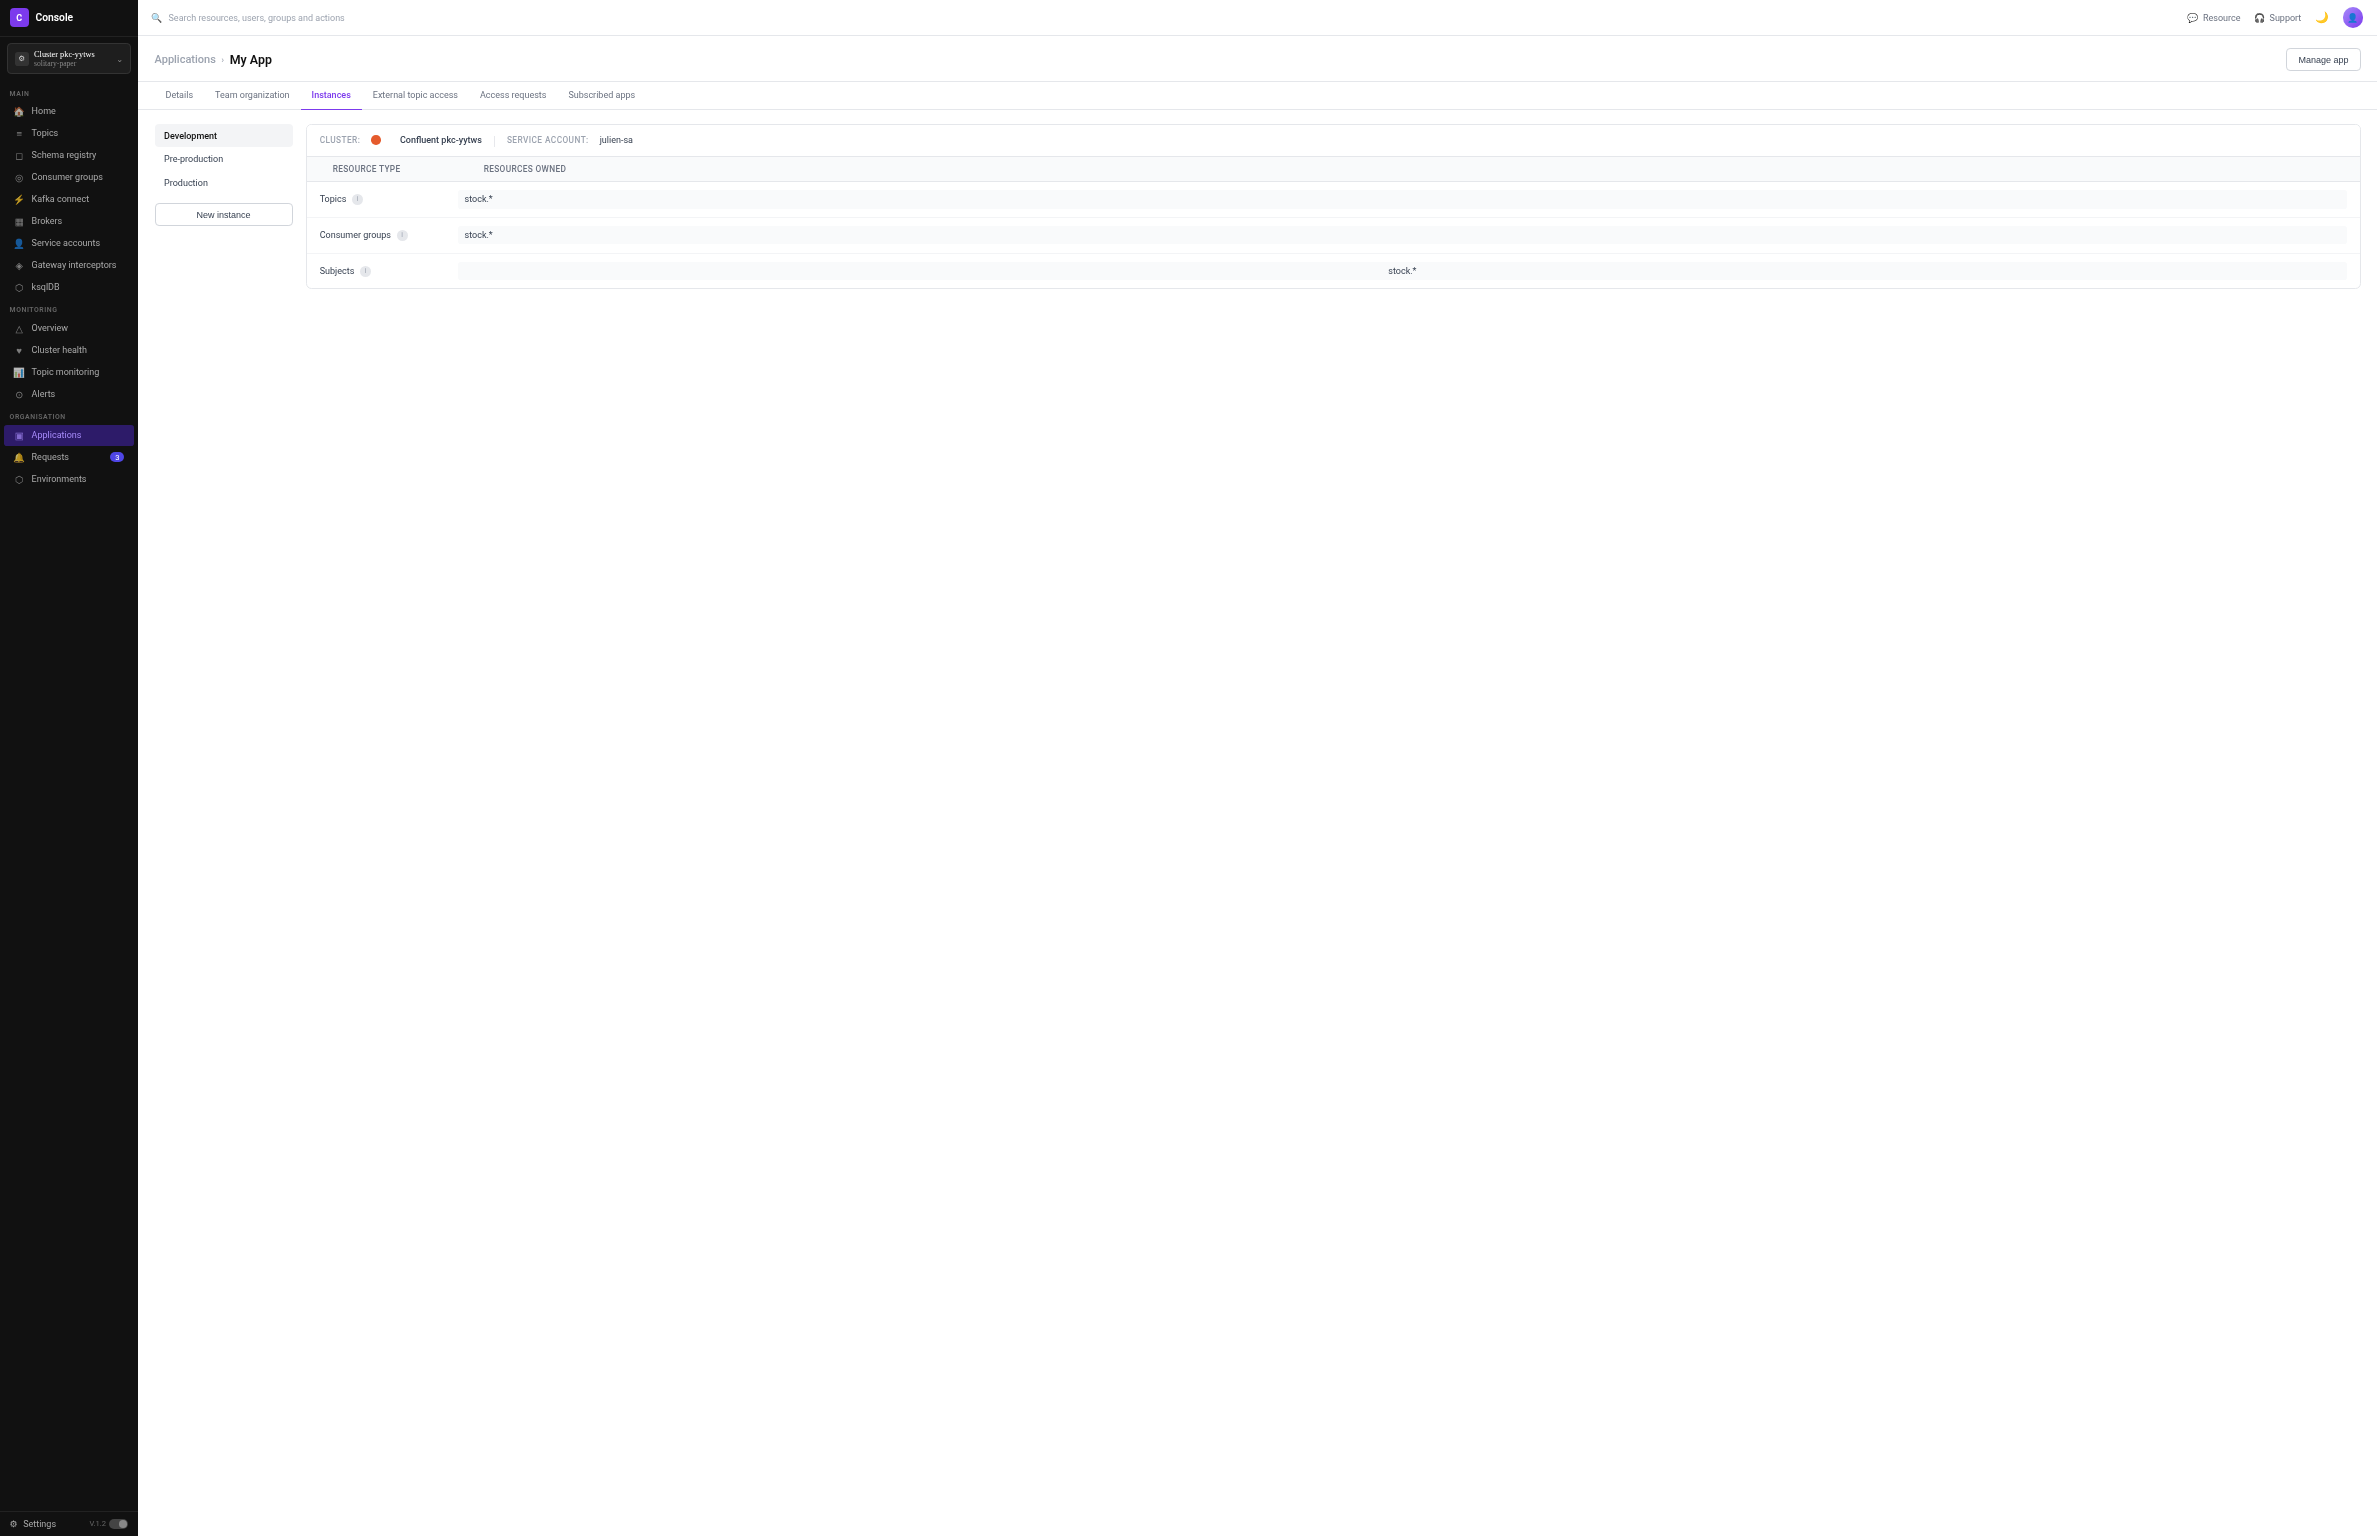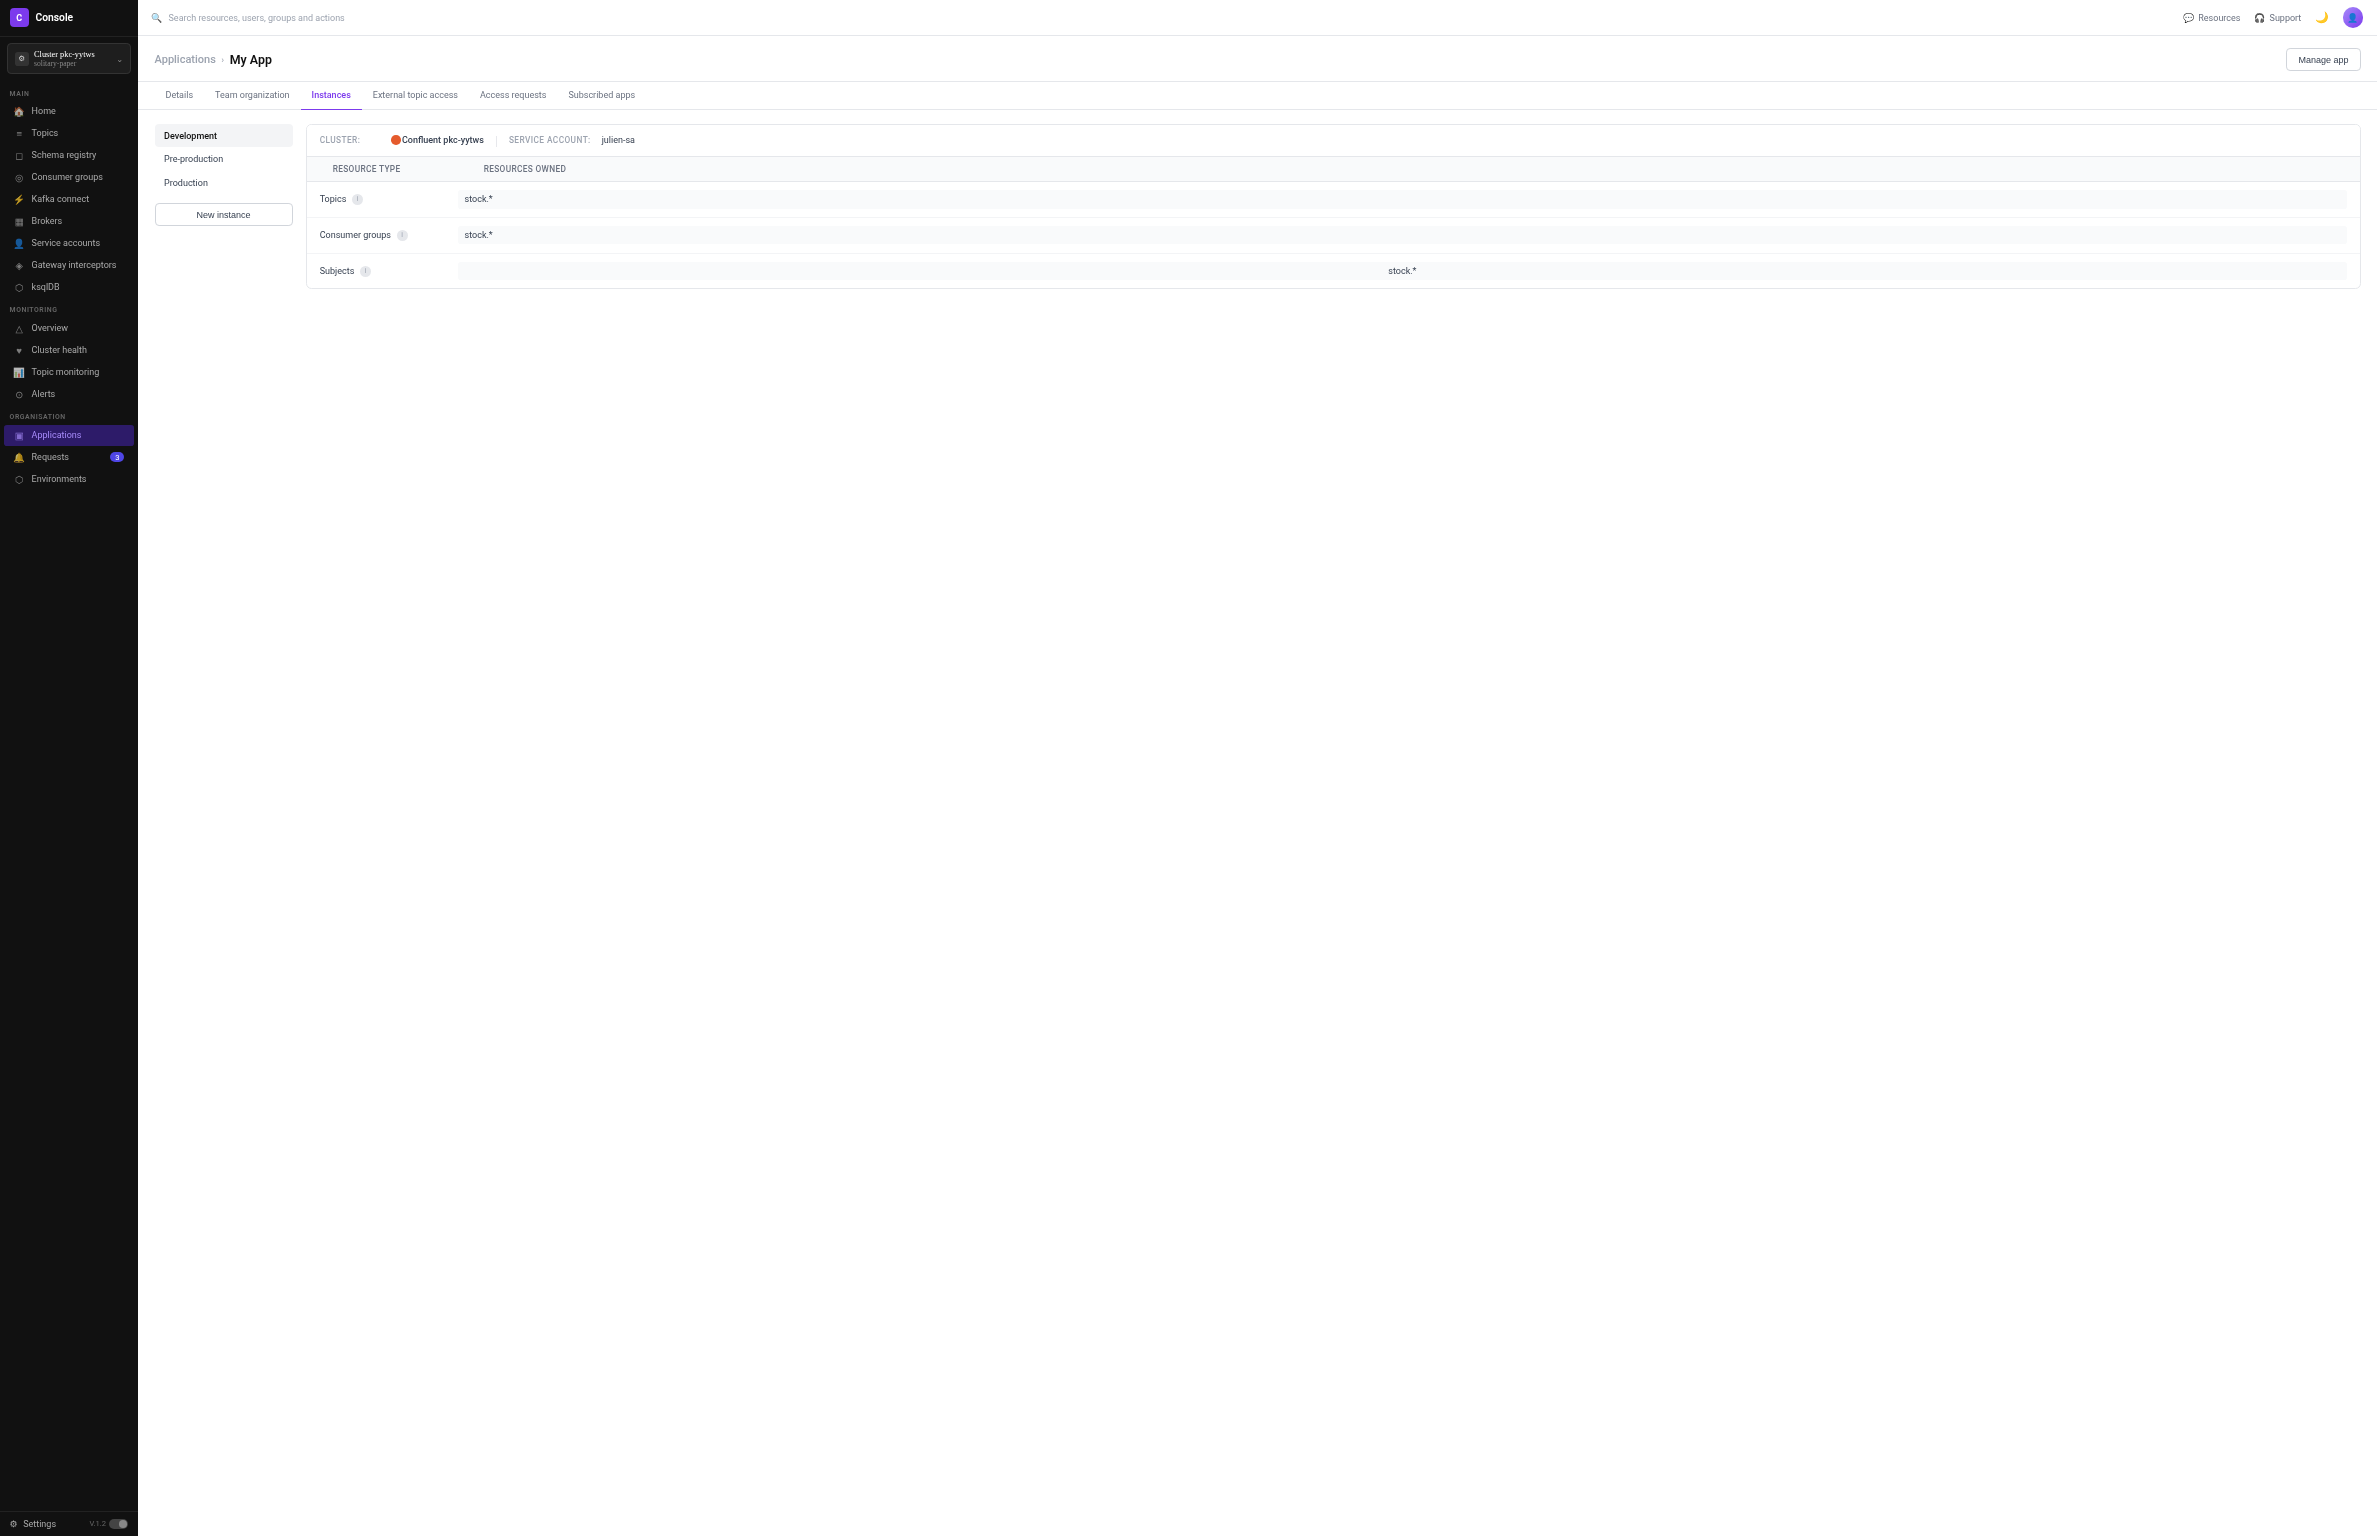--- a/index.html
+++ b/index.html
@@ -250,22 +250,22 @@
     .cluster-info-bar {
       display: flex;
       align-items: center;
       padding: 8.3px 12.4px;
       border-bottom: 0.7px solid #e5e7eb;
       gap: 11px;
       background: #fff;
     }
     .cluster-label { color: #9ca3af; font-size: 8.3px; font-weight: 500; text-transform: uppercase; letter-spacing: 0.05em; }
     .cluster-value {
-      display: flex; align-items: flex-start; gap: 1px;
-      font-size: 9px; color: #374151; font-weight: 500; margin-left: 20px;
+      display: flex; align-items: flex-start; gap: 19px;
+      font-size: 9px; color: #374151; font-weight: 500;
     }
     .confluent-dot {
       width: 9.6px; height: 9.6px;
       background: #e55b2d;
       border-radius: 50%;
     }
     .separator { color: #e5e7eb; font-size: 12.4px; }
     .sa-label { color: #9ca3af; font-size: 8.3px; font-weight: 500; text-transform: uppercase; letter-spacing: 0.05em; }
     .sa-value { font-size: 9px; color: #374151; }
 
@@ -425,21 +425,21 @@
 <div class="main">
 
   <div class="topbar">
     <div class="search-bar">
       <span class="search-icon">🔍</span>
       <span style="color:#9ca3af;font-size:9px;">Search resources, users, groups and actions</span>
     </div>
     <div class="topbar-right">
       <div class="topbar-btn">
         <span>💬</span>
-        <span>Resources</span>
+        <span>Resource</span>
       </div>
       <div class="topbar-btn">
         <span>🎧</span>
         <span>Support</span>
       </div>
       <div class="theme-btn">🌙</div>
       <div class="avatar">👤</div>
     </div>
   </div>
 

